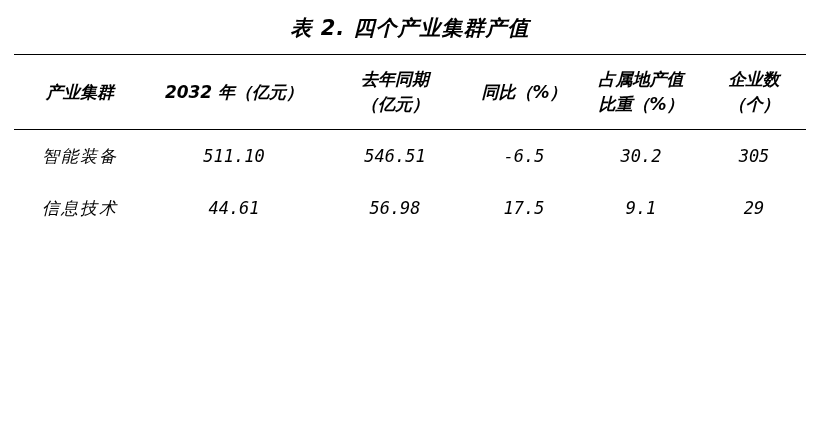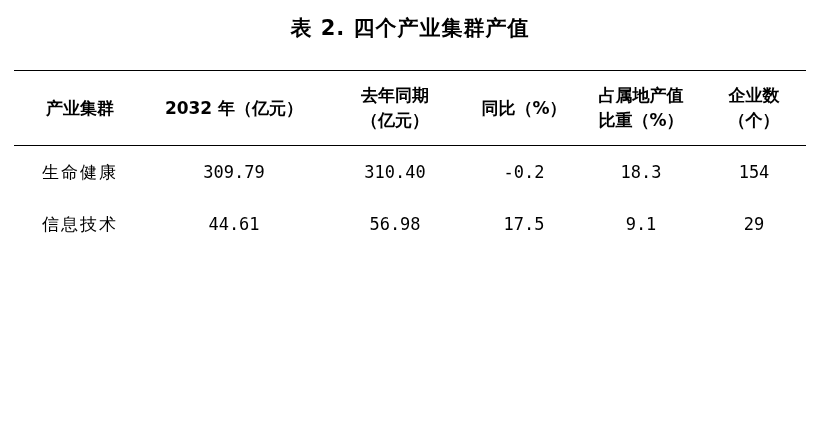--- a/index.html
+++ b/index.html
@@ -12,34 +12,35 @@
     height: 435px;
     font-family: "Liberation Serif", "DejaVu Serif", serif;
     color: #000000;
     overflow: hidden;
   }
   .page {
     width: 820px;
     height: 430px;
     position: relative;
     box-sizing: border-box;
+    font-style: italic;
   }
   .title {
     text-align: center;
     font-family: "DejaVu Sans", "Liberation Sans", sans-serif;
     font-weight: bold;
     font-size: 21px;
     letter-spacing: 1px;
     padding-top: 14px;
     padding-bottom: 12px;
   }
   table.data-table {
     border-collapse: collapse;
     width: 774px;
-    margin: 16px auto;
+    margin: 0 auto;
     table-layout: fixed;
   }
   table.data-table td,
   table.data-table th {
     border-left: none;
     border-right: none;
     padding: 0;
   }
   
   .rule-top {
@@ -127,26 +128,26 @@
           <span class="hdr-line">比重（%）</span>
         </th>
         <th>
           <span class="hdr-line">企业数</span>
           <span class="hdr-line">（个）</span>
         </th>
       </tr>
     </thead>
     <tbody>
       <tr>
-        <td class="label-cell">生命健康</td>
-        <td class="num-cell">309.79</td>
-        <td class="num-cell">310.40</td>
-        <td class="num-cell">-0.2</td>
-        <td class="num-cell">18.3</td>
-        <td class="num-cell">154</td>
+        <td class="label-cell">智能装备</td>
+        <td class="num-cell">511.10</td>
+        <td class="num-cell">546.51</td>
+        <td class="num-cell">-6.5</td>
+        <td class="num-cell">30.2</td>
+        <td class="num-cell">305</td>
       </tr>
       <tr>
         <td class="label-cell">信息技术</td>
         <td class="num-cell">44.61</td>
         <td class="num-cell">56.98</td>
         <td class="num-cell">17.5</td>
         <td class="num-cell">9.1</td>
         <td class="num-cell">29</td>
       </tr>
     </tbody>

